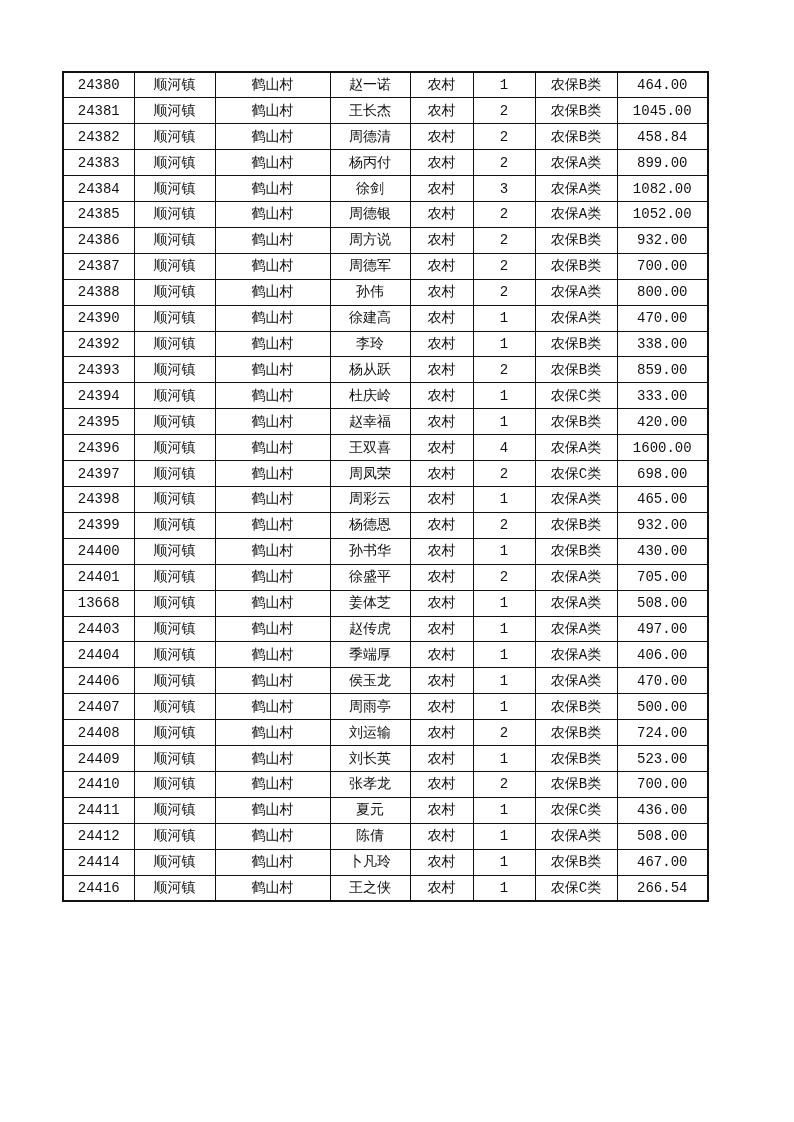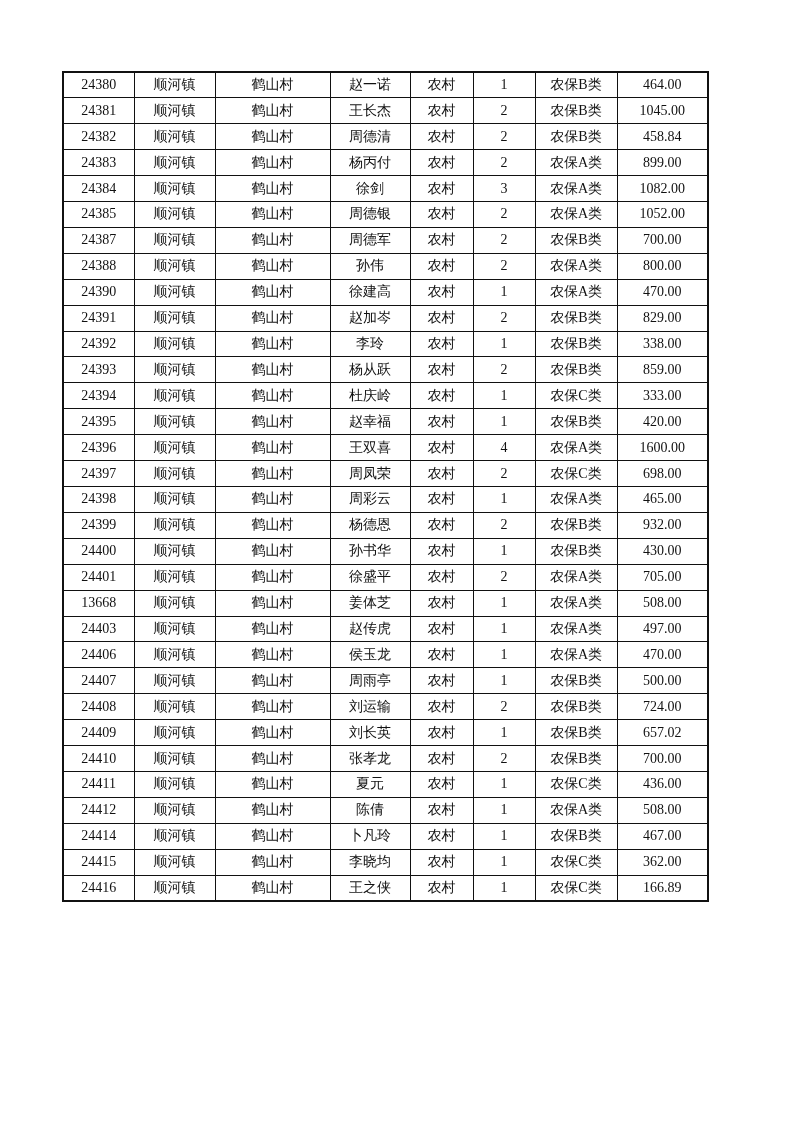--- a/index.html
+++ b/index.html
@@ -6,21 +6,21 @@
     margin: 0;
     padding: 0;
     background: #ffffff;
   }
   .page {
     position: relative;
     width: 794px;
     height: 1122px;
     background: #ffffff;
     overflow: hidden;
-    font-family: Liberation Serif, serif;
+    font-family: Liberation Mono, monospace;
     color: #111111;
   }
   table.data-table {
     position: absolute;
     left: 62px;
     top: 71px;
     border-collapse: collapse;
     table-layout: fixed;
     border: 2px solid #111111;
   }
@@ -116,20 +116,30 @@
           <td>24385</td>
           <td>顺河镇</td>
           <td>鹤山村</td>
           <td>周德银</td>
           <td>农村</td>
           <td>2</td>
           <td>农保A类</td>
           <td>1052.00</td>
         </tr>
         <tr>
+          <td>24386</td>
+          <td>顺河镇</td>
+          <td>鹤山村</td>
+          <td>周方说</td>
+          <td>农村</td>
+          <td>2</td>
+          <td>农保B类</td>
+          <td>932.00</td>
+        </tr>
+        <tr>
           <td>24387</td>
           <td>顺河镇</td>
           <td>鹤山村</td>
           <td>周德军</td>
           <td>农村</td>
           <td>2</td>
           <td>农保B类</td>
           <td>700.00</td>
         </tr>
         <tr>
@@ -144,30 +154,20 @@
         </tr>
         <tr>
           <td>24390</td>
           <td>顺河镇</td>
           <td>鹤山村</td>
           <td>徐建高</td>
           <td>农村</td>
           <td>1</td>
           <td>农保A类</td>
           <td>470.00</td>
-        </tr>
-        <tr>
-          <td>24391</td>
-          <td>顺河镇</td>
-          <td>鹤山村</td>
-          <td>赵加岑</td>
-          <td>农村</td>
-          <td>2</td>
-          <td>农保B类</td>
-          <td>829.00</td>
         </tr>
         <tr>
           <td>24392</td>
           <td>顺河镇</td>
           <td>鹤山村</td>
           <td>李玲</td>
           <td>农村</td>
           <td>1</td>
           <td>农保B类</td>
           <td>338.00</td>
@@ -276,20 +276,30 @@
           <td>24403</td>
           <td>顺河镇</td>
           <td>鹤山村</td>
           <td>赵传虎</td>
           <td>农村</td>
           <td>1</td>
           <td>农保A类</td>
           <td>497.00</td>
         </tr>
         <tr>
+          <td>24404</td>
+          <td>顺河镇</td>
+          <td>鹤山村</td>
+          <td>季端厚</td>
+          <td>农村</td>
+          <td>1</td>
+          <td>农保A类</td>
+          <td>406.00</td>
+        </tr>
+        <tr>
           <td>24406</td>
           <td>顺河镇</td>
           <td>鹤山村</td>
           <td>侯玉龙</td>
           <td>农村</td>
           <td>1</td>
           <td>农保A类</td>
           <td>470.00</td>
         </tr>
         <tr>
@@ -313,21 +323,21 @@
           <td>724.00</td>
         </tr>
         <tr>
           <td>24409</td>
           <td>顺河镇</td>
           <td>鹤山村</td>
           <td>刘长英</td>
           <td>农村</td>
           <td>1</td>
           <td>农保B类</td>
-          <td>657.02</td>
+          <td>523.00</td>
         </tr>
         <tr>
           <td>24410</td>
           <td>顺河镇</td>
           <td>鹤山村</td>
           <td>张孝龙</td>
           <td>农村</td>
           <td>2</td>
           <td>农保B类</td>
           <td>700.00</td>
@@ -356,34 +366,24 @@
           <td>24414</td>
           <td>顺河镇</td>
           <td>鹤山村</td>
           <td>卜凡玲</td>
           <td>农村</td>
           <td>1</td>
           <td>农保B类</td>
           <td>467.00</td>
         </tr>
         <tr>
-          <td>24415</td>
-          <td>顺河镇</td>
-          <td>鹤山村</td>
-          <td>李晓均</td>
+          <td>24416</td>
+          <td>顺河镇</td>
+          <td>鹤山村</td>
+          <td>王之侠</td>
           <td>农村</td>
           <td>1</td>
           <td>农保C类</td>
-          <td>362.00</td>
-        </tr>
-        <tr>
-          <td>24416</td>
-          <td>顺河镇</td>
-          <td>鹤山村</td>
-          <td>王之侠</td>
-          <td>农村</td>
-          <td>1</td>
-          <td>农保C类</td>
-          <td>166.89</td>
+          <td>266.54</td>
         </tr>
       </tbody>
   </table>
 </div>
 
 </body></html>

